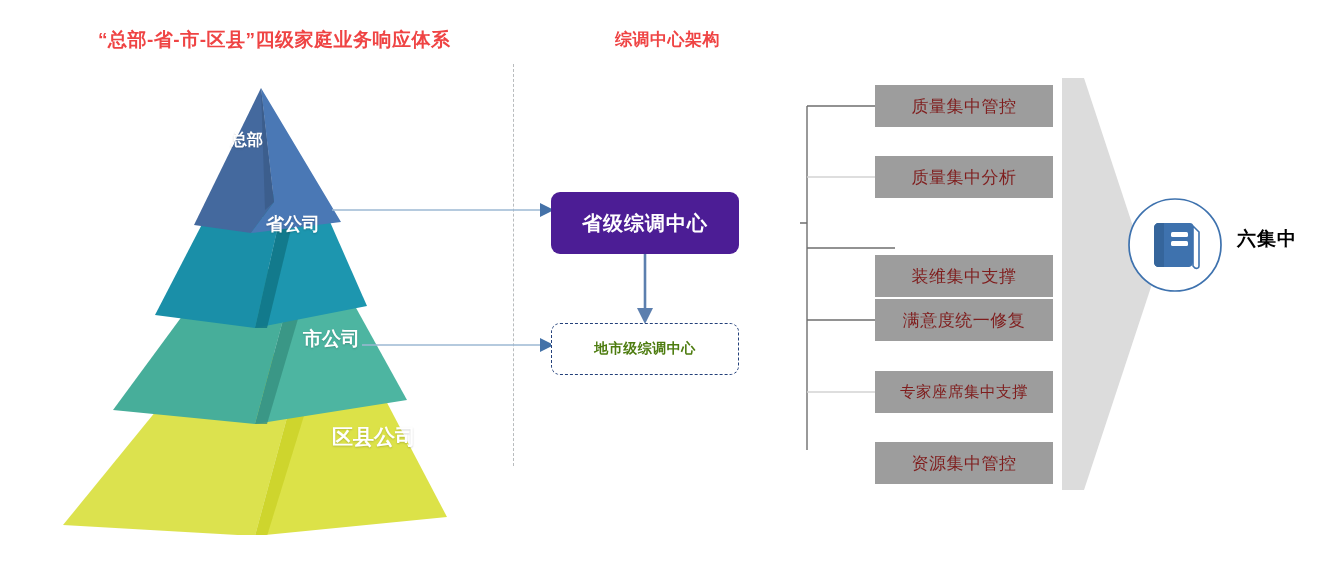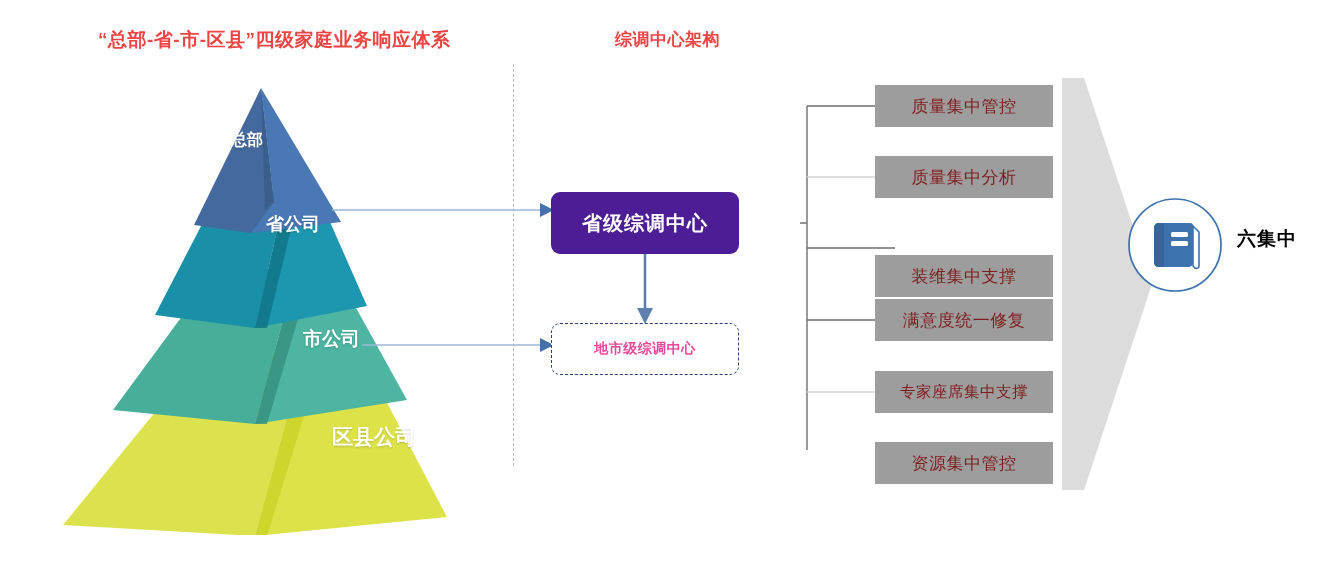--- a/index.html
+++ b/index.html
@@ -71,21 +71,21 @@
     font-size: 20px;
     font-weight: bold;
     letter-spacing: 1px;
   }
   #box-city {
     left: 551px; top: 323px;
     width: 188px; height: 52px;
     background: #ffffff;
     border: 1.8px dashed #23407a;
     border-radius: 9px;
-    color: #ec4899;
+    color: #4d7c0f;
     font-size: 14px;
     font-weight: bold;
     letter-spacing: .5px;
   }
 
   
   #bracket { position: absolute; left: 800px; top: 80px; }
 
   .func-bar {
     position: absolute;

